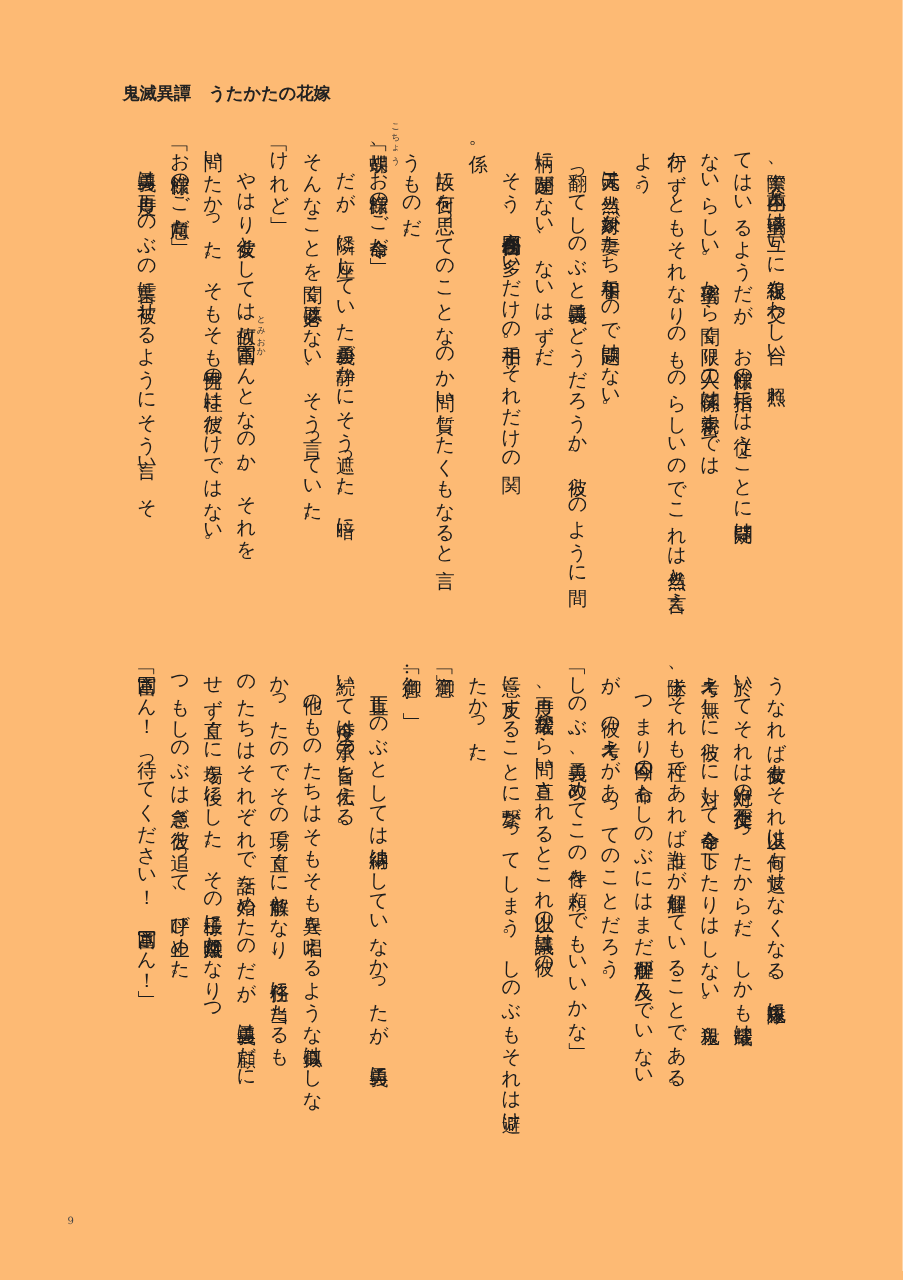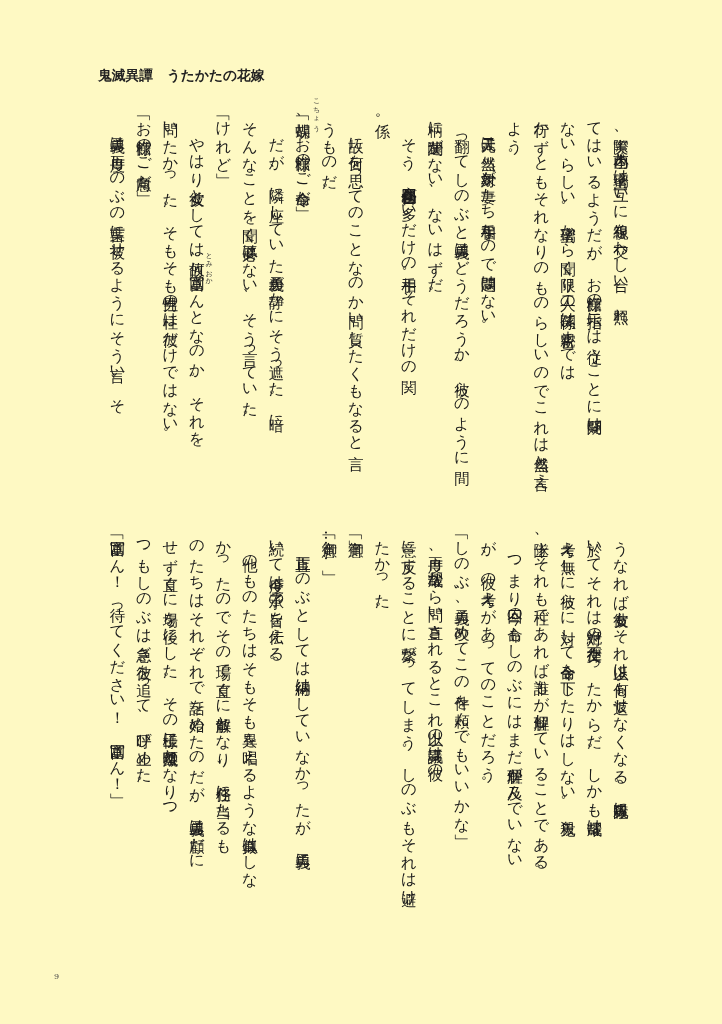--- a/index.html
+++ b/index.html
@@ -12,21 +12,21 @@
       height: 1024px;
       position: relative;
       overflow: hidden;
       color: #1c1c1c;
       font-family: "DejaVu Serif", serif;
     }
     .page {
       position: absolute;
       left: 0; top: 0;
       width: 722px; height: 1024px;
-      background: #fef9c3;
+      background: #fdba74;
     }
     .running-title {
       position: absolute;
       left: 98px;
       top: 69px;
       font-size: 13.75px;
       line-height: 1;
       font-weight: bold;
       white-space: pre;
       color: #222222;

